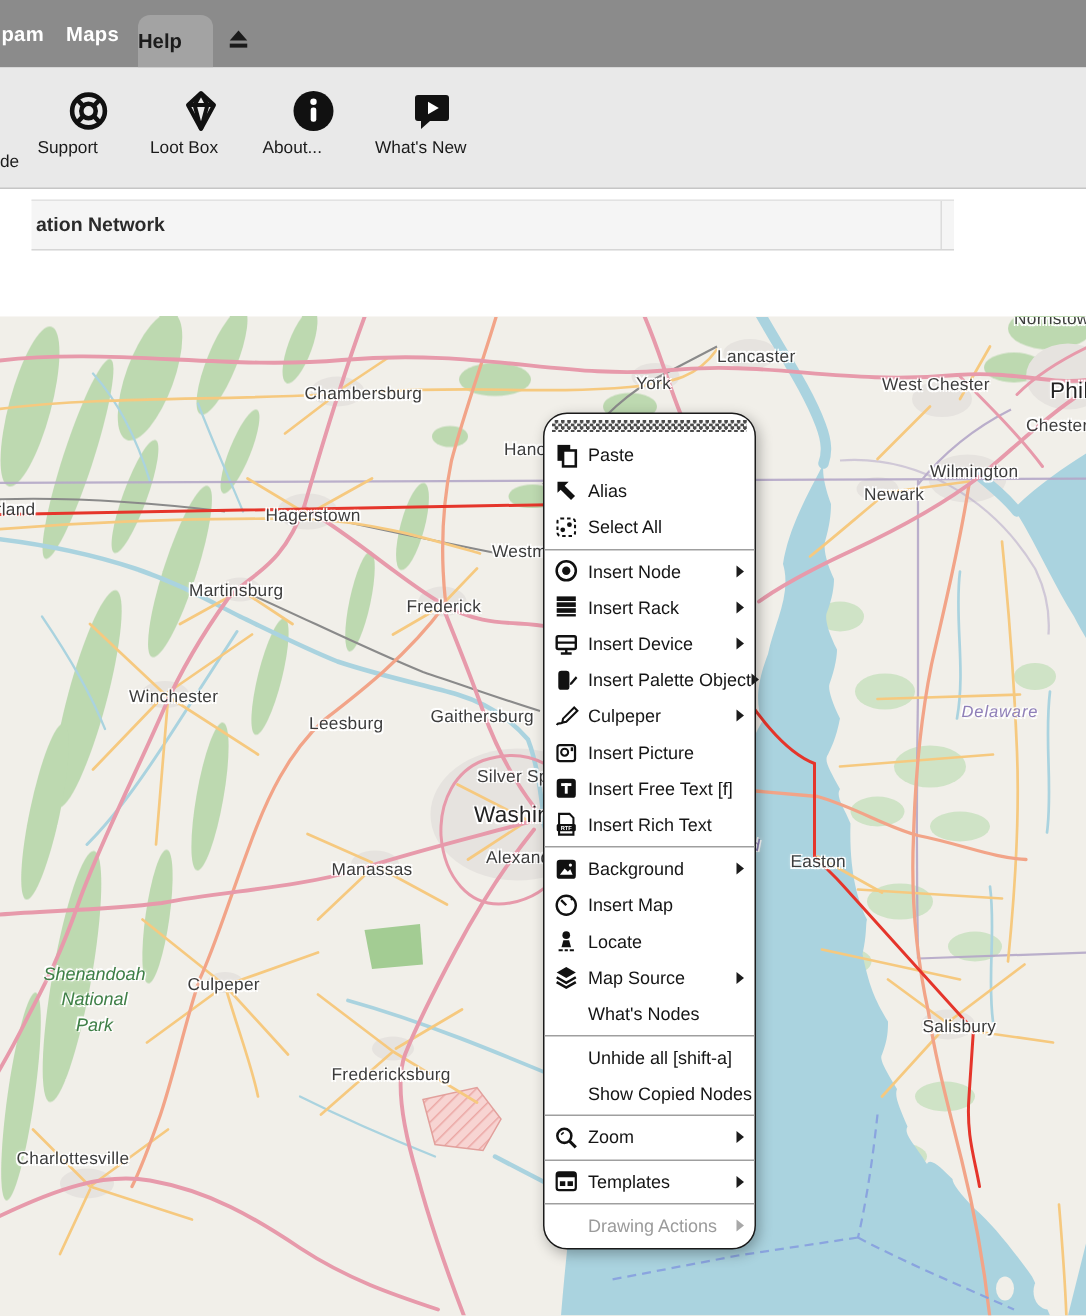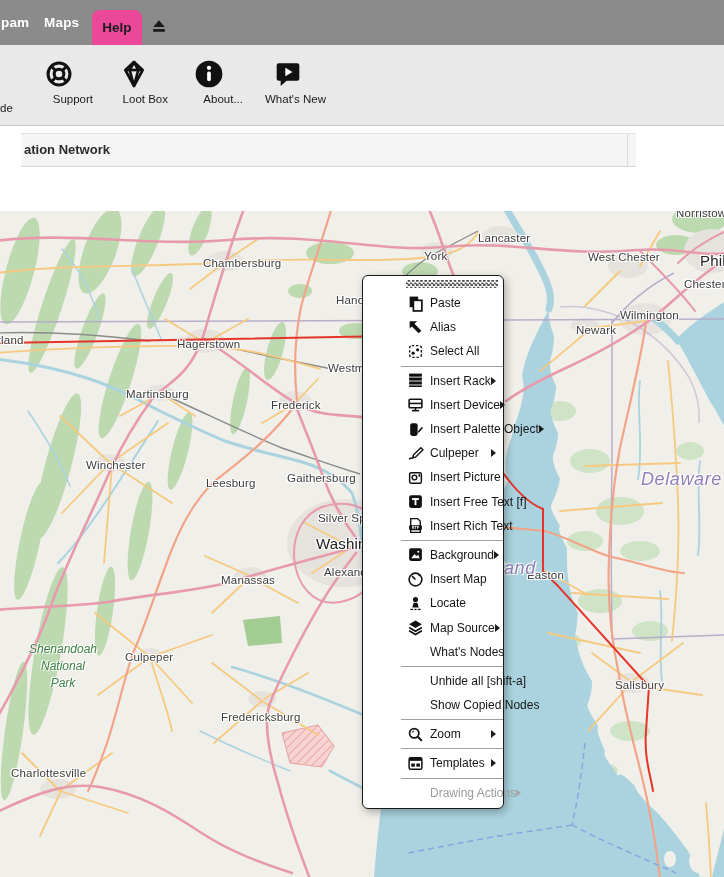--- a/index.html
+++ b/index.html
@@ -3,57 +3,57 @@
 <meta charset="utf-8">
 <style>
   html,body{margin:0;padding:0;background:#fff;}
   #screen{position:relative;width:724px;height:877px;overflow:hidden;
     font-family:"Liberation Sans",sans-serif;background:#fff;}
 
   
   #topbar{position:absolute;left:0;top:0;width:724px;height:45px;background:#8b8b8b;}
   .topitem{position:absolute;top:0;height:45px;line-height:45px;color:#fff;
     font-size:13.5px;font-weight:700;letter-spacing:.2px;}
-  #tab-help{position:absolute;left:92px;top:10px;width:50px;height:35px;background:#ec4899;
-    border-radius:8px 8px 0 0;text-align:center;line-height:35px;color:#1c1c1c;
+  #tab-help{position:absolute;left:92px;top:10px;width:50px;height:35px;background:#a3a3a3;
+    border-radius:8px 8px 0 0;line-height:35px;color:#1c1c1c;
     font-size:13.5px;font-weight:700;}
   #eject{position:absolute;left:149px;top:17px;width:20px;height:20px;}
 
   
   #toolbar{position:absolute;left:0;top:45px;width:724px;height:80px;background:#e9e9e9;
     border-bottom:1px solid #c6c6c6;}
-  .titem{position:absolute;top:0;width:68px;height:80px;text-align:right;cursor:default;}
+  .titem{position:absolute;top:0;width:68px;height:80px;text-align:left;cursor:default;}
   .titem .ticon{display:block;margin:13px auto 3px;width:32px;height:32px;}
   .titem .tlabel{display:block;font-size:11.5px;color:#1a1a1a;}
   #titem-partial{position:absolute;left:0;top:57px;font-size:11.5px;color:#1a1a1a;}
 
   
   #titlebar{position:absolute;left:0;top:133px;width:615px;height:34px;background:#f5f5f5;
     border-top:1px solid #e2e2e2;border-bottom:1px solid #d6d6d6;box-sizing:border-box;margin-left:21px;}
   #titlebar .ttext{position:absolute;left:3px;top:0;line-height:32px;font-size:13px;
     font-weight:700;color:#2b2b2b;}
   #titlebar .tdiv{position:absolute;right:8px;top:0;width:1px;height:32px;background:#dcdcdc;}
 
   
   #map{position:absolute;left:0;top:211px;width:724px;height:666px;overflow:hidden;
     background:#f1efe9;}
   #map svg{position:absolute;left:0;top:0;}
   .cl{position:absolute;font-size:11.5px;color:#3c3c3c;white-space:nowrap;letter-spacing:.2px;
     text-shadow:1px 1px 0 #fff,-1px -1px 0 #fff,1px -1px 0 #fff,-1px 1px 0 #fff,0 0 3px #fff;}
   .cl.big{font-size:15px;color:#222;}
-  .sl{position:absolute;font-size:18px;font-style:italic;color:#8f7fb8;white-space:nowrap;
+  .sl{position:absolute;font-size:11px;font-style:italic;color:#8f7fb8;white-space:nowrap;
     letter-spacing:.6px;text-shadow:1px 1px 0 #fff,-1px -1px 0 #fff,0 0 3px #fff;}
   #parklabel{position:absolute;left:8px;top:430px;width:110px;text-align:center;
     font-size:12px;font-style:italic;color:#3e7f47;line-height:17px;
     text-shadow:1px 1px 0 #fff,-1px -1px 0 #fff,0 0 3px #fff;}
 
   
   #ctxmenu{position:absolute;left:362px;top:275px;width:142px;background:#fff;
-    border:1.5px solid #1a1a1a;border-radius:6px;box-shadow:2px 3px 9px rgba(0,0,0,.3);
-    box-sizing:border-box;padding-bottom:3px;z-index:20;padding-left:38px;}
+    border:1.5px solid #1a1a1a;border-radius:16px;box-shadow:2px 3px 9px rgba(0,0,0,.3);
+    box-sizing:border-box;padding-bottom:3px;z-index:20;}
   #dragstrip{height:8px;margin:4px 5px 3px;
     background:repeating-conic-gradient(#4a4a4a 0% 25%,#fbfbfb 0% 50%) 0 0/4.2px 4.2px;}
   .mi{display:flex;align-items:center;height:24.2px;padding:0 7px 0 6px;font-size:12px;
     color:#151515;cursor:default;}
   .mi .ic{width:17px;height:17px;flex:0 0 17px;margin-right:6px;display:flex;
     align-items:center;justify-content:center;}
   .mi .lbl{white-space:nowrap;}
   .mi .arrow{margin-left:auto;width:0;height:0;border-left:5px solid #1c1c1c;
     border-top:4px solid transparent;border-bottom:4px solid transparent;}
   .mi.disabled{color:#9b9b9b;}
@@ -375,20 +375,30 @@
           </svg>
       </span>
       <span class="lbl">Select All</span>
     </div>
 
     <div class="sep"></div>
 
     <div class="mi">
       <span class="ic">
         <svg width="17" height="17" viewBox="0 0 16 16">
+            <circle cx="8" cy="8" r="6" fill="none" stroke="#111" stroke-width="1.6"></circle>
+            <circle cx="8" cy="8" r="2.6" fill="#111"></circle>
+          </svg>
+      </span>
+      <span class="lbl">Insert Node</span>
+      <span class="arrow"></span>
+    </div>
+    <div class="mi">
+      <span class="ic">
+        <svg width="17" height="17" viewBox="0 0 16 16">
             <rect x="2" y="1.5" width="12" height="2.9" fill="#111"></rect>
             <rect x="2" y="5.2" width="12" height="2.9" fill="#111"></rect>
             <rect x="2" y="8.9" width="12" height="2.9" fill="#111"></rect>
             <rect x="2" y="12.6" width="12" height="1.5" fill="#111"></rect>
           </svg>
       </span>
       <span class="lbl">Insert Rack</span>
       <span class="arrow"></span>
     </div>
     <div class="mi">

